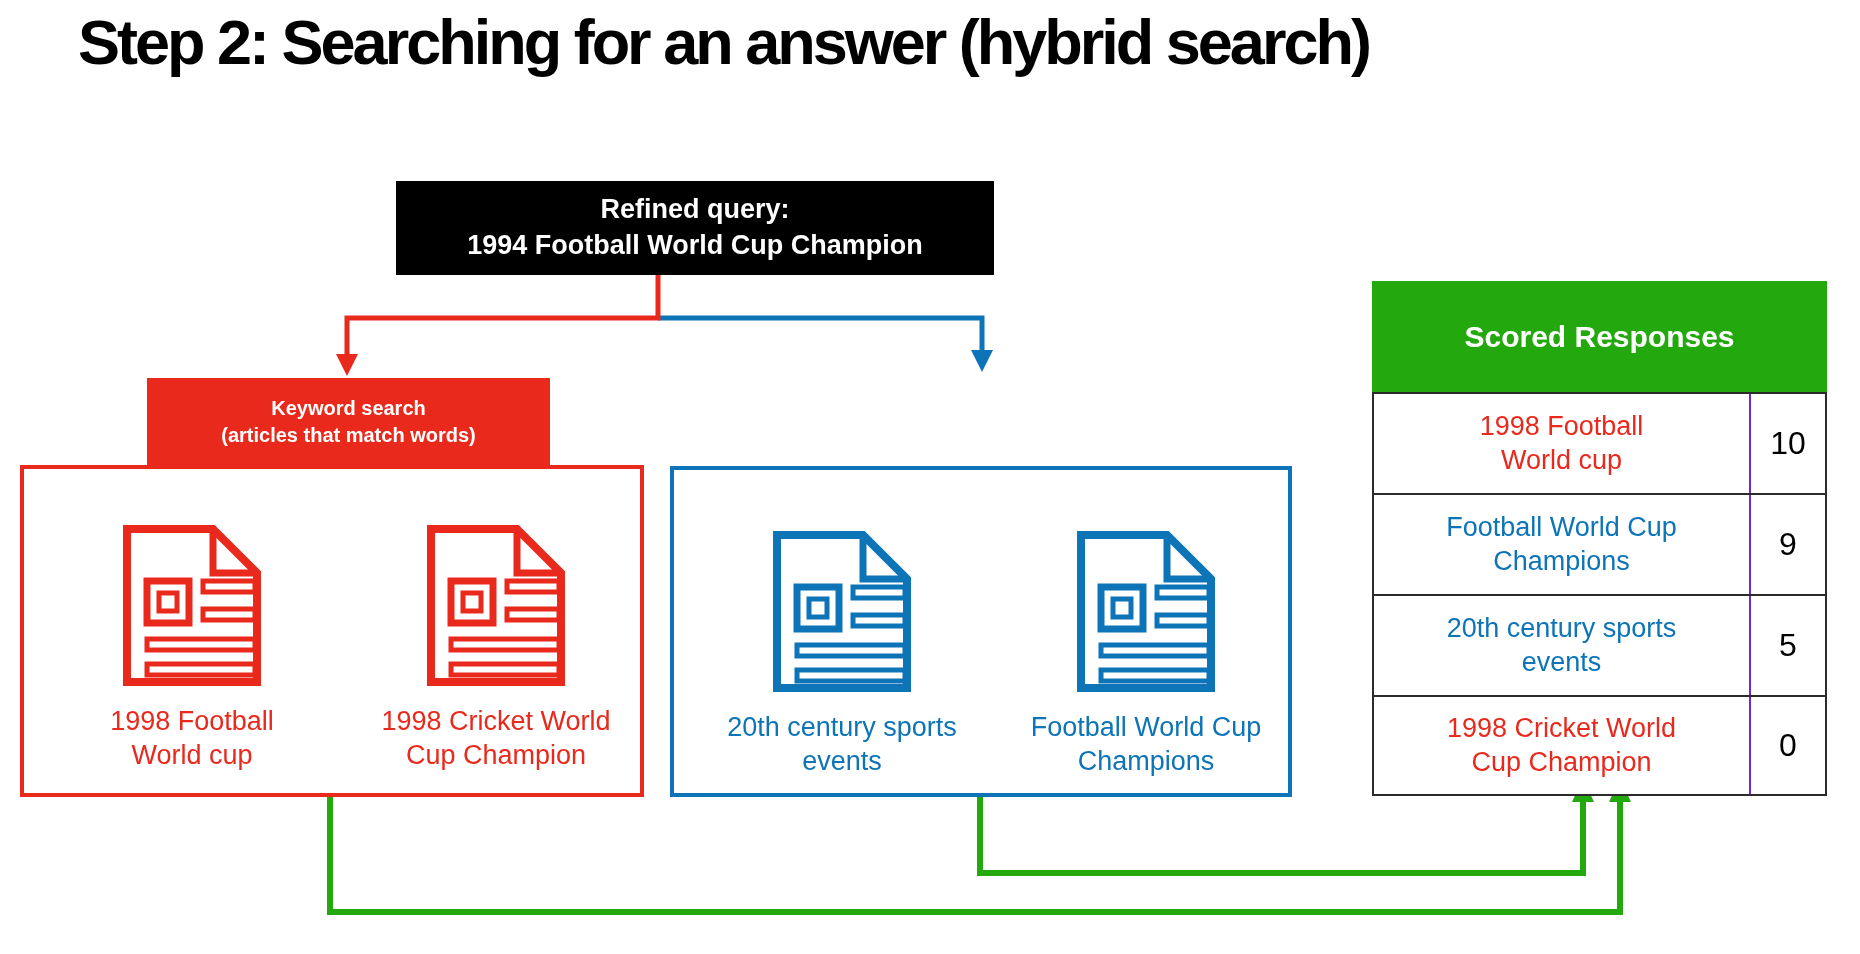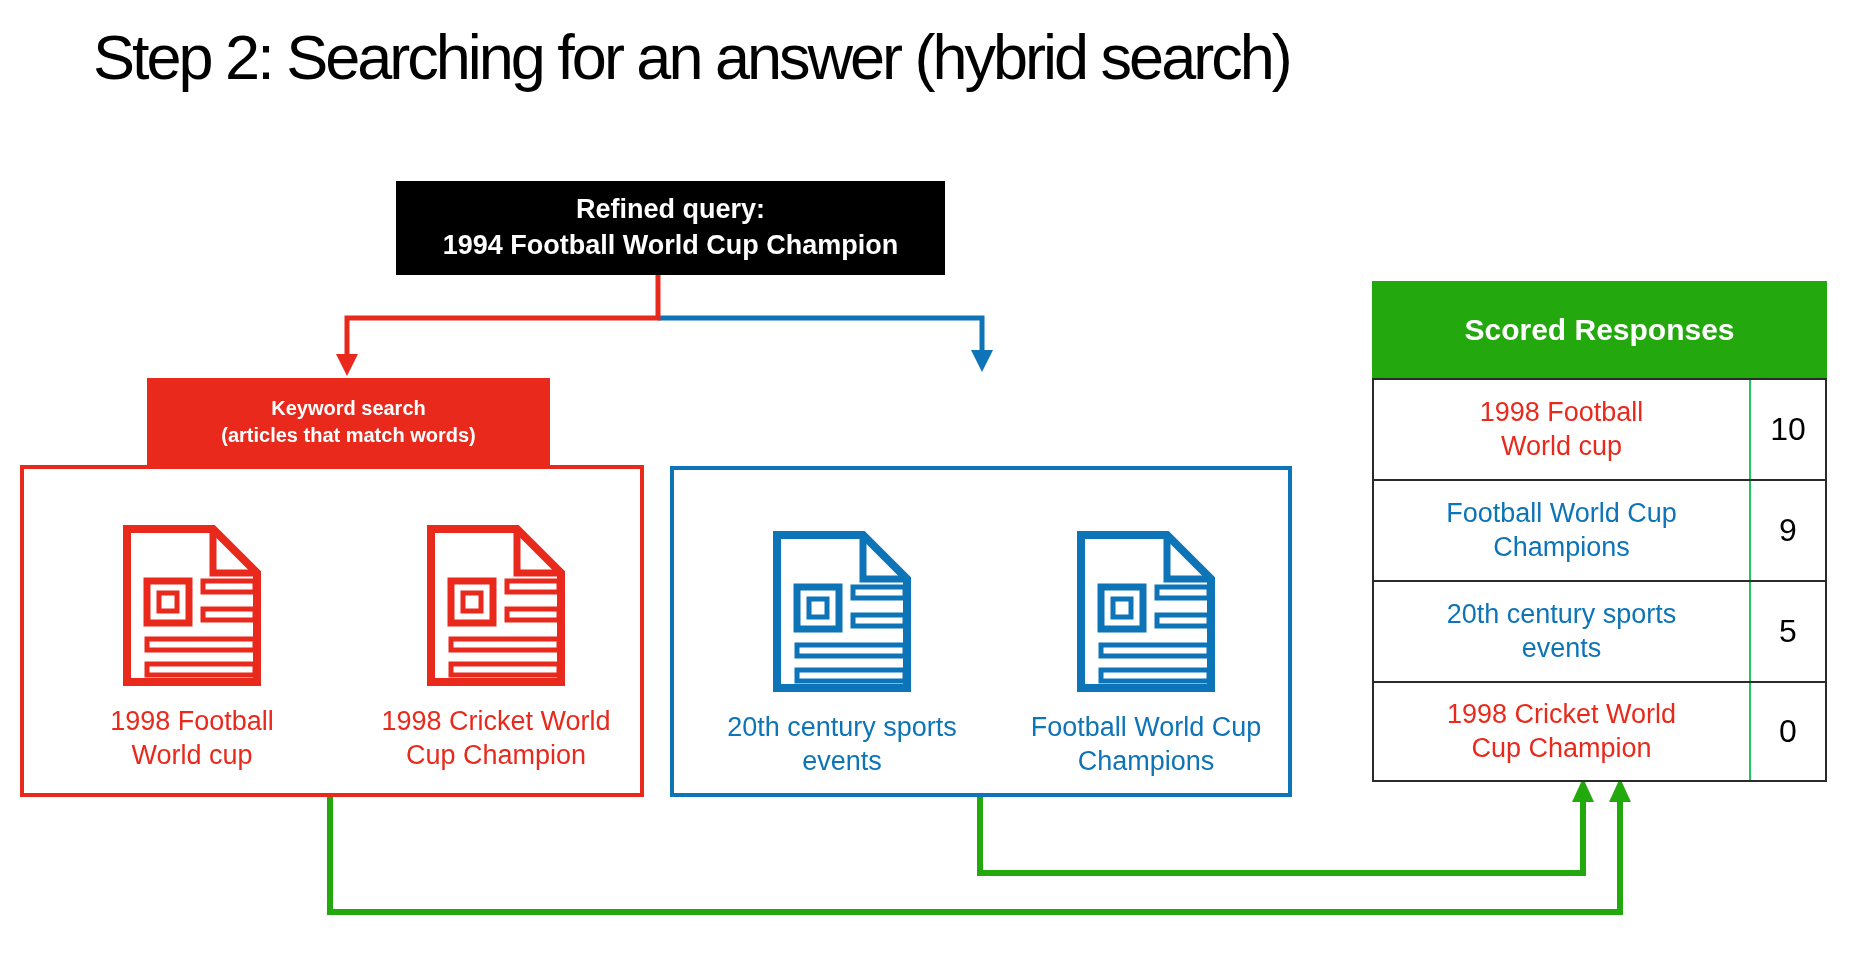--- a/index.html
+++ b/index.html
@@ -1,33 +1,33 @@
 <!DOCTYPE html>
 <html style="--red: #E8291C; --blue: #0D74B8; --green: #23A80E; --black: #000000;"><head>
 <meta charset="utf-8">
 <style>
   html,body{margin:0;padding:0;background:#fff;}
   .canvas{
     position:relative;width:1860px;height:954px;background:#ffffff;
     font-family:"Liberation Sans", sans-serif;overflow:hidden;
   }
   .page-title{
-    position:absolute;left:78px;top:6px;margin:15px;
-    font-size:63px;font-weight:normal;letter-spacing:-3px;color:#000;
+    position:absolute;left:78px;top:6px;margin:0;
+    font-size:63px;font-weight:bold;letter-spacing:-3px;color:#000;
     white-space:nowrap;
     text-align:right;
   }
   .connectors{position:absolute;left:0;top:0;width:1860px;height:954px;pointer-events:none;}
   .s-red{stroke:var(--red,#E8291C);}  .f-red{fill:var(--red,#E8291C);}
   .s-blue{stroke:var(--blue,#0D74B8);} .f-blue{fill:var(--blue,#0D74B8);}
   .s-green{stroke:var(--green,#23A80E);} .f-green{fill:var(--green,#23A80E);}
   .connectors path{fill:none;}
 
   .query-box{
-    position:absolute;left:396px;top:181px;width:549px;height:94px;
+    position:absolute;left:396px;top:181px;width:598px;height:94px;
     background:#000;color:#fff;display:flex;flex-direction:column;
     align-items:center;justify-content:center;text-align:center;
     font-size:27px;font-weight:bold;line-height:1.32;
   }
 
   .branch-header{
     position:absolute;color:#fff;display:flex;flex-direction:column;
     align-items:center;justify-content:center;text-align:center;
     font-size:20px;font-weight:bold;line-height:1.32;z-index:2;
   }
@@ -44,35 +44,35 @@
   .fig-1{left:38px;}
   .fig-2{left:342px;}
   .doc-label{
     margin-top:13px;font-size:27px;line-height:1.25;text-align:center;white-space:pre-line;
   }
   .red-doc{color:var(--red,#E8291C);}
   .blue-doc{color:var(--blue,#0D74B8);}
 
   .score-table{position:absolute;left:1372px;top:281px;width:455px;}
   .score-header{
-    height:97px;background:var(--green,#23A80E);color:#fff;
+    height:111px;background:var(--green,#23A80E);color:#fff;
     display:flex;align-items:center;justify-content:center;
     font-size:30px;font-weight:bold;
   }
   .score-row{
     display:flex;height:101px;box-sizing:border-box;
     border:2px solid #2b2b2b;border-bottom:none;background:#fff;
   }
   .score-row:last-child{border-bottom:2px solid #2b2b2b;}
   .score-text{
     flex:1;display:flex;align-items:center;justify-content:center;
     font-size:27px;line-height:1.25;text-align:center;white-space:pre-line;
   }
   .score-val{
-    width:76px;box-sizing:border-box;border-left:2px solid #22c55e;
+    width:76px;box-sizing:border-box;border-left:2px solid #6d28d9;
     display:flex;align-items:center;justify-content:center;
     font-size:32px;color:#000;
   }
   .text-red{color:var(--red,#E8291C);}
   .text-blue{color:var(--blue,#0D74B8);}
 </style>
 </head>
 <body>
 
 <div class="canvas">

